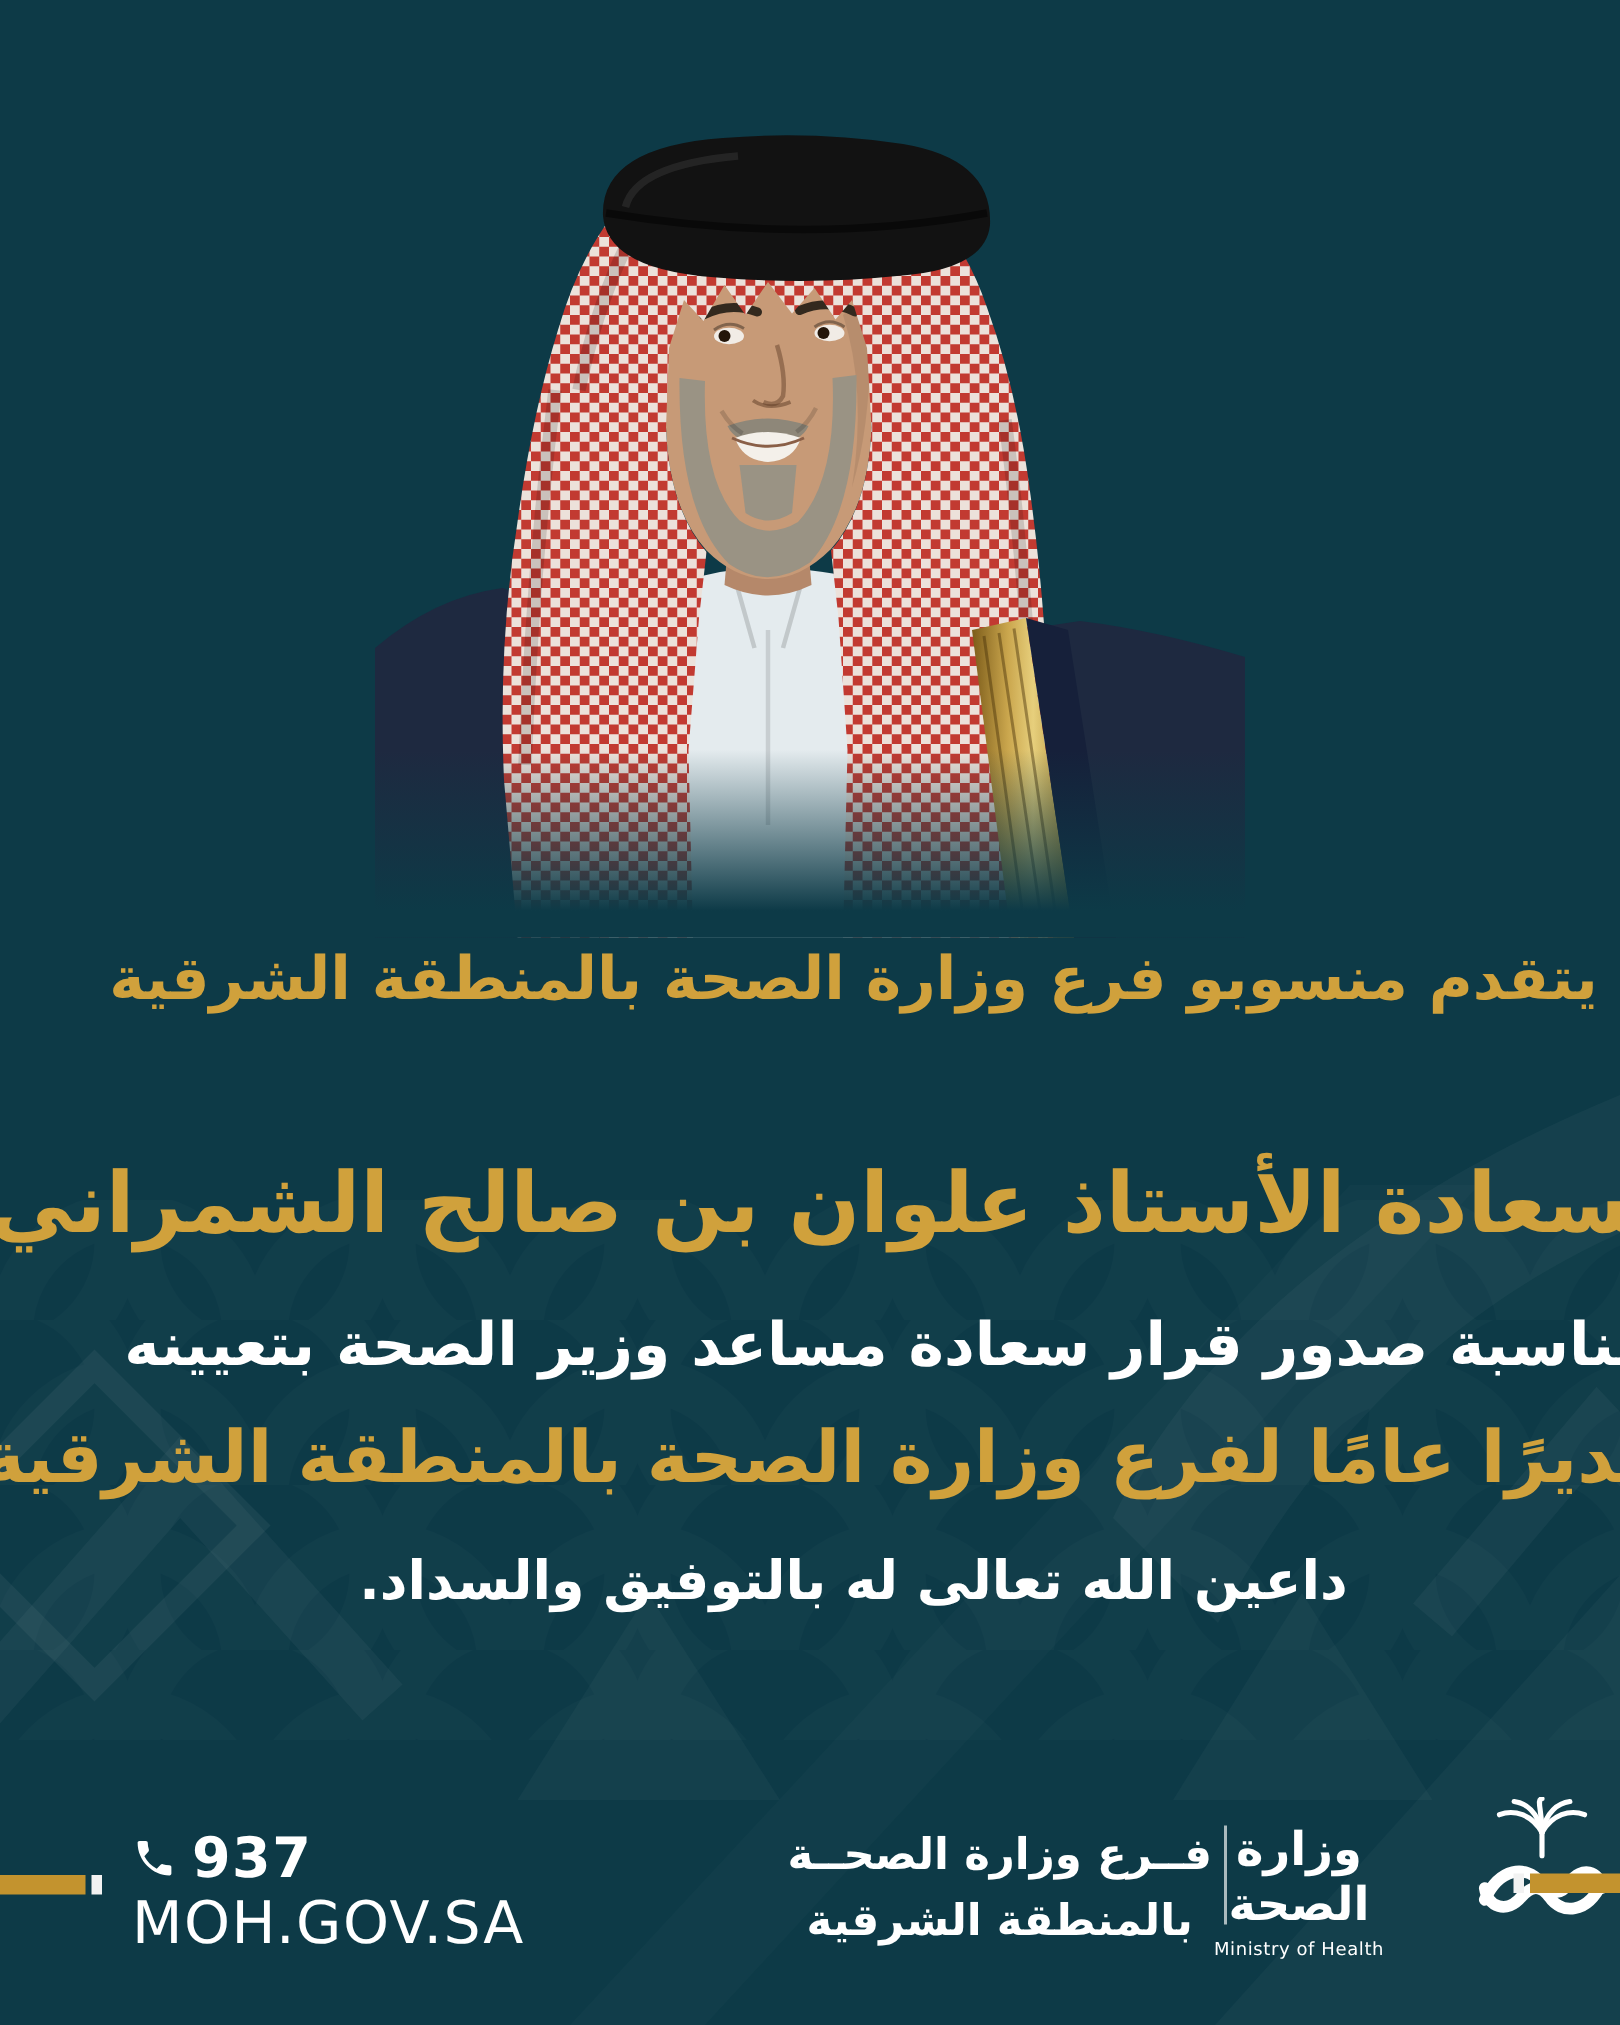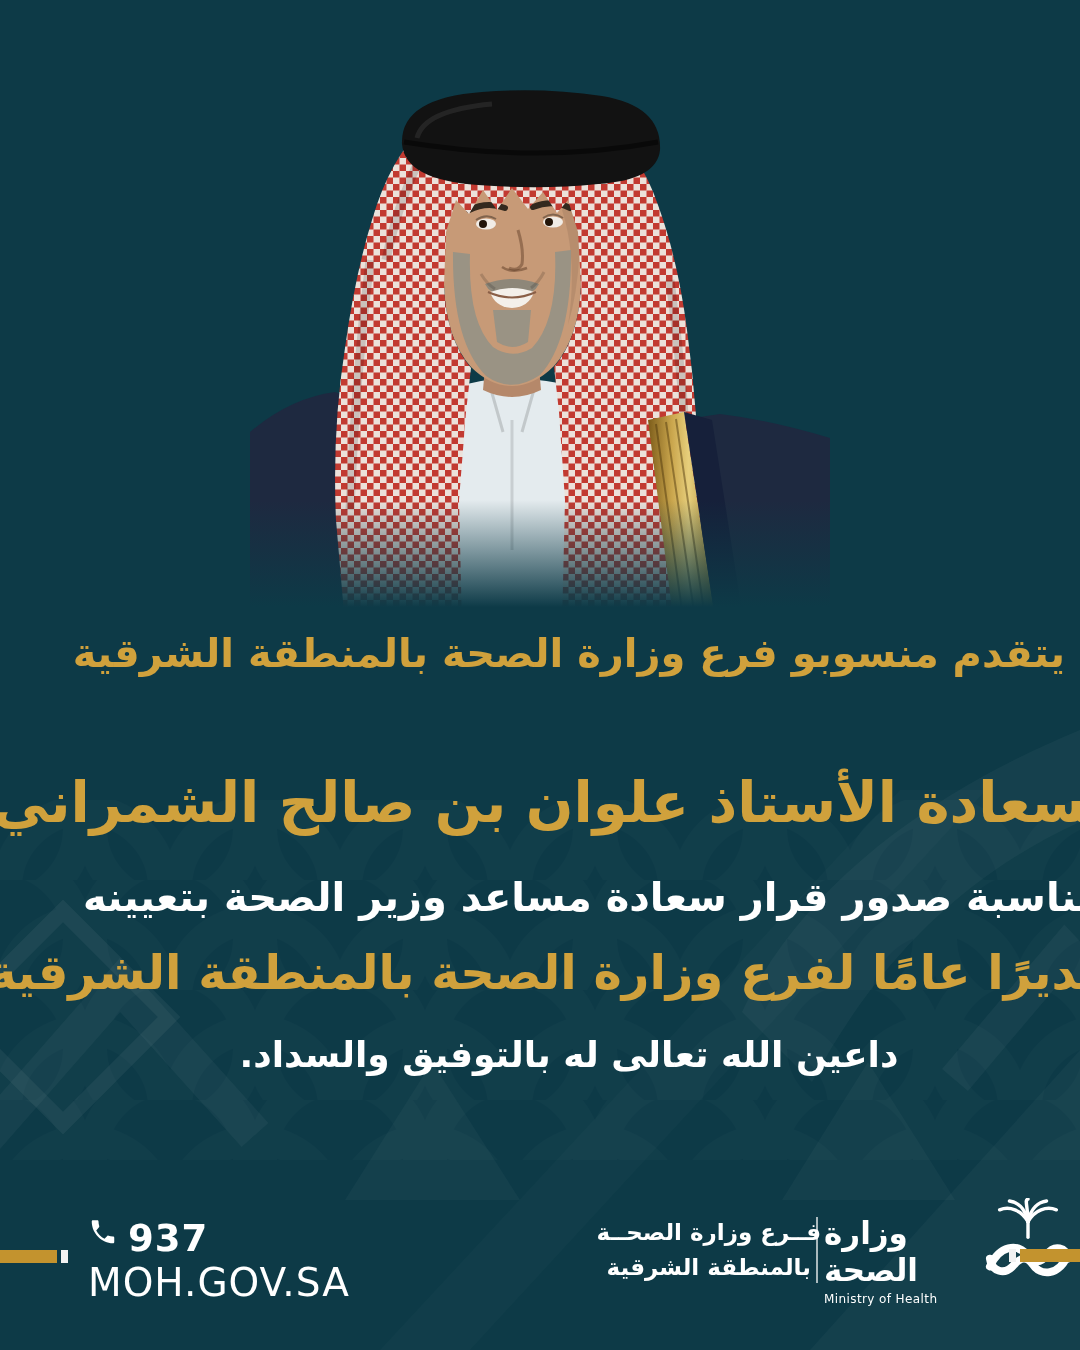--- a/index.html
+++ b/index.html
@@ -18,34 +18,34 @@
   .white{color:#ffffff;}
   .l1{top:630px;font-size:40px;}
   .l2{top:706px;font-size:39px;}
   .l3{top:770px;font-size:56px;}
   .l4{top:874px;font-size:40px;margin-left:32px;}
   .l5{top:944px;font-size:48px;}
   .l6{top:1034px;font-size:36px;}
   
   .footer{position:absolute;left:0;top:1195px;width:1080px;height:120px;z-index:2;color:#fff;}
   .phone-block{position:absolute;left:88px;top:22px;}
-  .phone-row{display:flex;gap:10px;}
+  .phone-row{display:flex;align-items:center;gap:10px;}
   .phone-num{font-size:37px;font-weight:bold;letter-spacing:1px;}
   .site{font-size:39px;font-weight:normal;letter-spacing:1px;margin-top:0px;}
   .bar{position:absolute;height:13px;z-index:3;}
   .bar-gold-left{left:0;top:1250px;width:57px;background:#c3932e;}
   .sq-white-left{left:61px;top:1250px;width:7px;background:#f2f2f2;}
   .bar-gold-right{left:1020px;top:1249px;width:60px;background:#c3932e;}
   .sq-white-right{left:1009px;top:1249px;width:7px;background:#f2f2f2;}
   .branch{
-    position:absolute;right:259px;top:20px;text-align:center;direction:rtl;
-    font-size:23px;font-weight:bold;line-height:1.5;
+    position:absolute;right:272px;top:20px;text-align:center;direction:rtl;
+    font-size:29px;font-weight:bold;line-height:1.5;
   }
   .divider{position:absolute;left:816px;top:22px;width:2px;height:66px;background:rgba(255,255,255,.65);}
-  .brand{position:absolute;left:824px;top:20px;width:156px;text-align:left;direction:rtl;}
+  .brand{position:absolute;left:788px;top:20px;width:156px;text-align:center;direction:rtl;}
   .brand-ar{font-size:31px;font-weight:bold;line-height:1.2;}
   .brand-en{font-size:12px;letter-spacing:.4px;margin-top:3px;direction:ltr;}
   .logo-symbol{position:absolute;left:984px;top:3px;}
 </style>
 </head>
 <body>
 
 <div class="canvas">
 
   <svg class="wm" width="1080" height="1350" viewBox="0 0 1080 1350">

